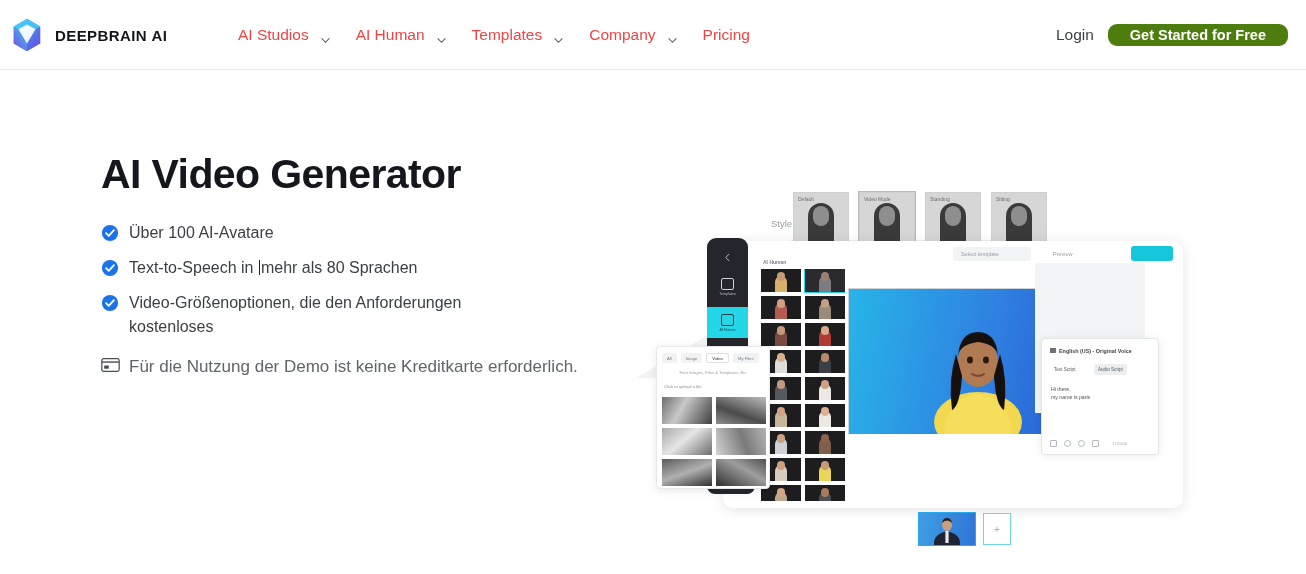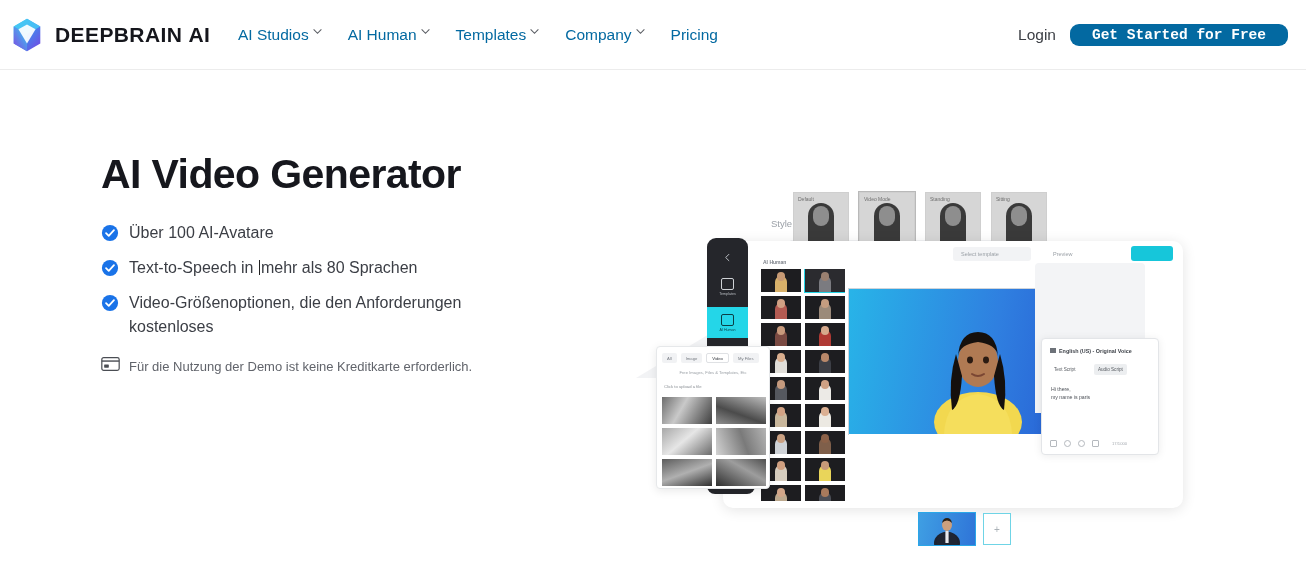--- a/index.html
+++ b/index.html
@@ -17,54 +17,54 @@
     background: #ffffff;
     border-bottom: 1px solid #ececec;
     display: flex; align-items: center;
   }
   .logo-wrap {
     position: absolute; left: 8px; top: 16px;
     display: flex; align-items: center; gap: 9px;
   }
   .logo-mark { width: 38px; height: 38px; display: block; }
   .logo-text {
-    font-size: 21px; font-weight: 700; color: #15161c;
+    font-size: 15px; font-weight: 700; color: #15161c;
     letter-spacing: 0.4px; white-space: nowrap;
     font-family: "Liberation Sans", sans-serif;
   }
   .logo-text .ai { font-weight: 800; }
 
   .nav { position: absolute; left: 238px; top: 0; height: 70px;
          display: flex; align-items: center; gap: 26px; }
   .nav-item {
-    display: flex; align-items: flex-start; gap: 4px;
-    font-size: 15.5px; color: #0369a1; cursor: pointer;
+    display: flex; align-items: flex-end; gap: 12px;
+    font-size: 15.5px; color: #ef4444; cursor: pointer;
     white-space: nowrap;
   }
   .caret { width: 9px; height: 9px; display: inline-block; position: relative; top: 1px; }
   .caret svg { display: block; }
 
   .header-right {
     position: absolute; right: 18px; top: 0; height: 70px;
     display: flex; align-items: center; gap: 14px;
   }
   .login-link { font-size: 15.5px; color: #3c3f45; cursor: pointer; }
   .btn-sales {
     background: #e7f2fd; color: #1255c2;
     font-size: 14.5px; font-weight: 700;
     padding: 11px 20px; border-radius: 7px; border: none;
     cursor: pointer; white-space: nowrap;
     font-family: "Liberation Sans", sans-serif;
   }
   .btn-start {
-    background: #0369a1; color: #ffffff;
+    background: #4d7c0f; color: #ffffff;
     font-size: 14.5px; font-weight: 700;
     padding: 3px 22px; border-radius: 9px; border: none;
     cursor: pointer; white-space: nowrap;
-    font-family: Liberation Mono, monospace;
+    font-family: Liberation Sans, sans-serif;
   }
 
   
   .hero-left { position: absolute; left: 101px; top: 152px; width: 520px; }
   .hero-title {
     font-size: 41px; font-weight: 800; color: #16171d;
     letter-spacing: -0.6px; line-height: 1.1;
   }
   .hero-sub {
     margin-top: 22px; font-size: 16.5px; color: #52555c;
@@ -80,21 +80,21 @@
   }
   .btn-cta {
     margin-top: 32px;
     background: #1753bd; color: #fff;
     font-size: 16.5px; font-weight: 700;
     padding: 17px 30px; border: none; border-radius: 30px;
     cursor: pointer; letter-spacing: 0.1px;
     font-family: "Liberation Sans", sans-serif;
   }
   .note { margin-top: 17px; display: flex; align-items: center; gap: 9px; }
-  .note-text { font-size: 13px; color: #61646b; }
+  .note-text { font-size: 17px; color: #61646b; }
 
   
   .hero-right { position: absolute; left: 630px; top: 178px; width: 600px; height: 340px; }
 
   
   .style-label { position: absolute; left: 141px; top: 40px; font-size: 9.5px; color: #9ba0a7; }
   .style-line { position: absolute; left: 133px; top: 66px; width: 64px; height: 1px; background: #e6e8eb; }
   .style-strip { position: absolute; left: 163px; top: 14px; display: flex; gap: 10px; }
   .style-thumb {
     width: 56px; height: 51px; background: #d6d6d6; position: relative; overflow: hidden;

